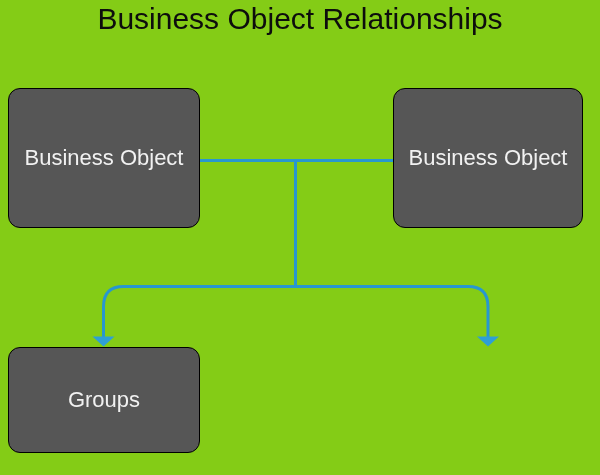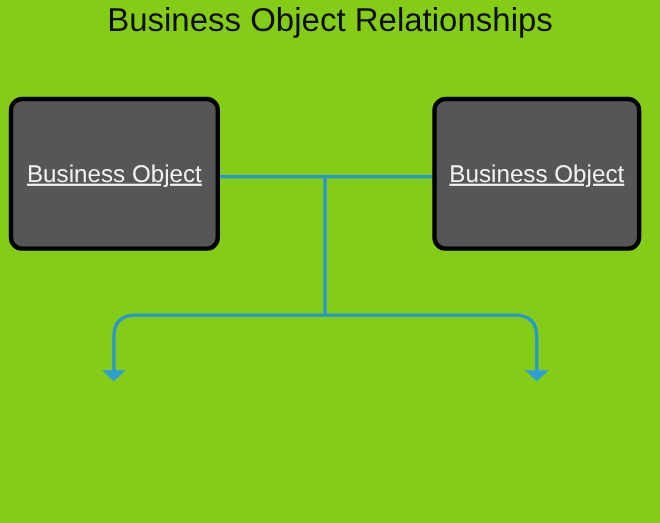--- a/index.html
+++ b/index.html
@@ -40,29 +40,28 @@
     stroke-width: 3;
   }
   .connectors .arrow {
     fill: #2E9FD6;
     stroke: none;
   }
   .node {
     position: absolute;
     box-sizing: border-box;
     background: #565656;
-    border: 4px solid #000000;
+    border: 1px solid #000000;
     border-radius: 12px;
     color: #F1F1F1;
     font-size: 22px;
     display: flex;
     align-items: center;
     justify-content: center;
     text-align: center;
-    text-decoration: underline;
   }
   .node-tl { left: 8px;   top: 88px;  width: 192px; height: 140px; }
   .node-tr { left: 393px; top: 88px;  width: 190px; height: 140px; }
   .node-bl { left: 8px;   top: 347px; width: 192px; height: 106px; }
   .node-br { left: 393px; top: 347px; width: 190px; height: 105px; }
 </style>
 </head>
 <body>
 
 <div class="canvas">
@@ -82,15 +81,18 @@
   </svg>
 
   <div class="node node-tl">
     <span>Business Object</span>
   </div>
 
   <div class="node node-tr">
     <span>Business Object</span>
   </div>
 
+  <div class="node node-bl">
+    <span>Groups</span>
+  </div>
 
 
 </div>
 
 </body></html>

